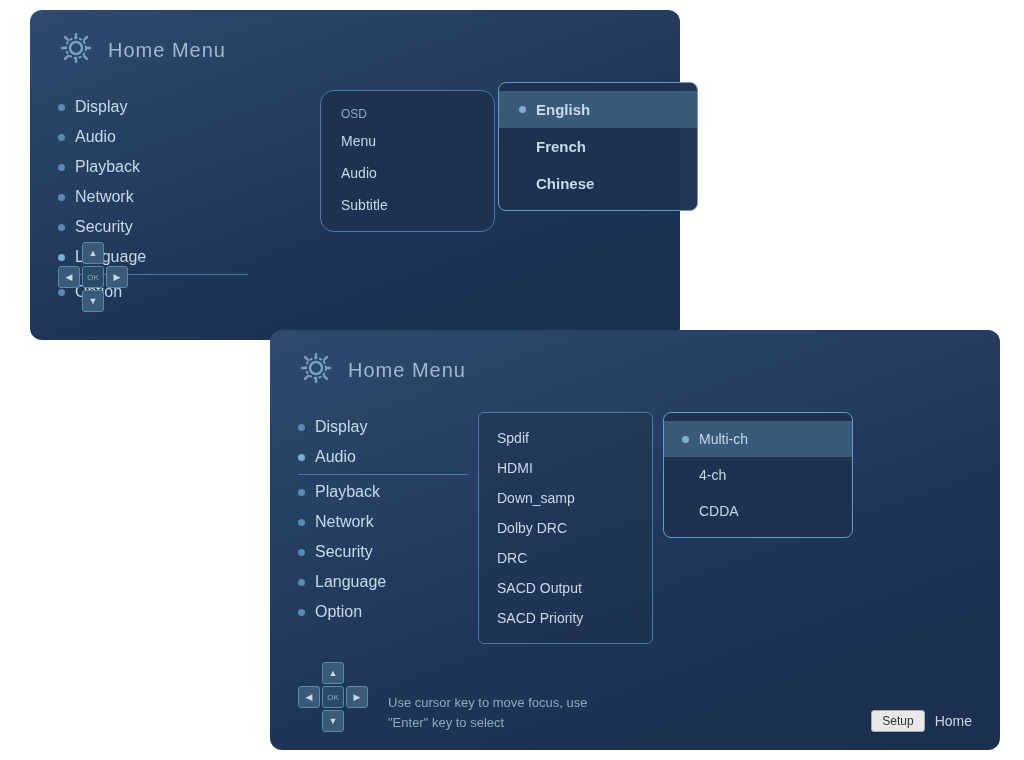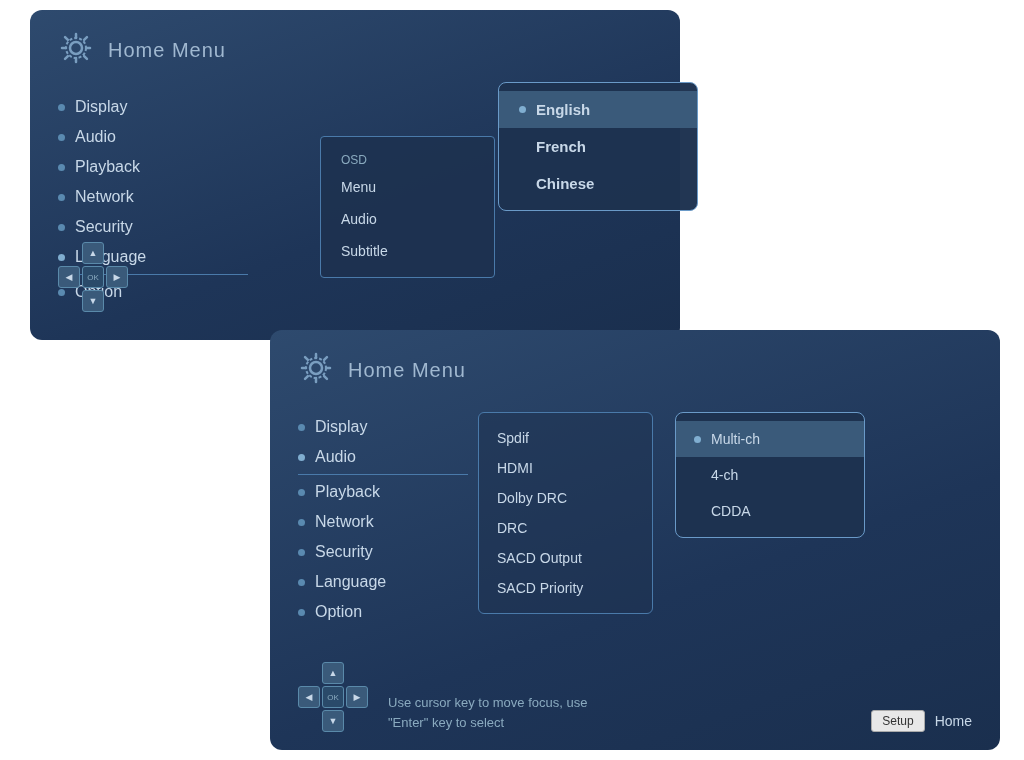--- a/index.html
+++ b/index.html
@@ -93,23 +93,22 @@
     }
 
     
     .sub-menu-panel {
       position: absolute;
       top: 80px;
       left: 290px;
       width: 175px;
       background: rgba(30, 50, 80, 0.95);
       border: 1px solid #4a7aaa;
-      border-radius: 4px;
+      border-radius: 14px;
       padding: 10px 0;
-      margin-top: 46px;
     }
 
     .sub-menu-panel li {
       list-style: none;
       padding: 8px 20px;
       color: #c8d8e8;
       font-size: 14px;
       cursor: pointer;
     }
 
@@ -224,21 +223,21 @@
       cursor: pointer;
     }
 
     
     .audio-dropdown {
       width: 190px;
       background: rgba(30, 50, 80, 0.98);
       border: 1.5px solid #6a9ac8;
       border-radius: 8px;
       padding: 8px 0;
-      margin-left: 22px;
+      margin-left: 10px;
       height: fit-content;
     }
 
     .audio-dropdown li {
       list-style: none;
       padding: 10px 18px;
       color: #c8d8e8;
       font-size: 14px;
       cursor: pointer;
       display: flex;
@@ -419,20 +418,21 @@
         </li>
       <li>
           <span class="bullet"></span>
           <span>Option</span>
         </li>
     </ul>
 
     <ul class="sub-menu-panel-2">
       <li>Spdif</li>
       <li>HDMI</li>
+      <li>Down_samp</li>
       <li>Dolby DRC</li>
       <li>DRC</li>
       <li>SACD Output</li>
       <li>SACD Priority</li>
     </ul>
 
     <ul class="audio-dropdown">
       <li class="selected-audio">
         <span class="lang-bullet"></span>
         <span>Multi-ch</span>

